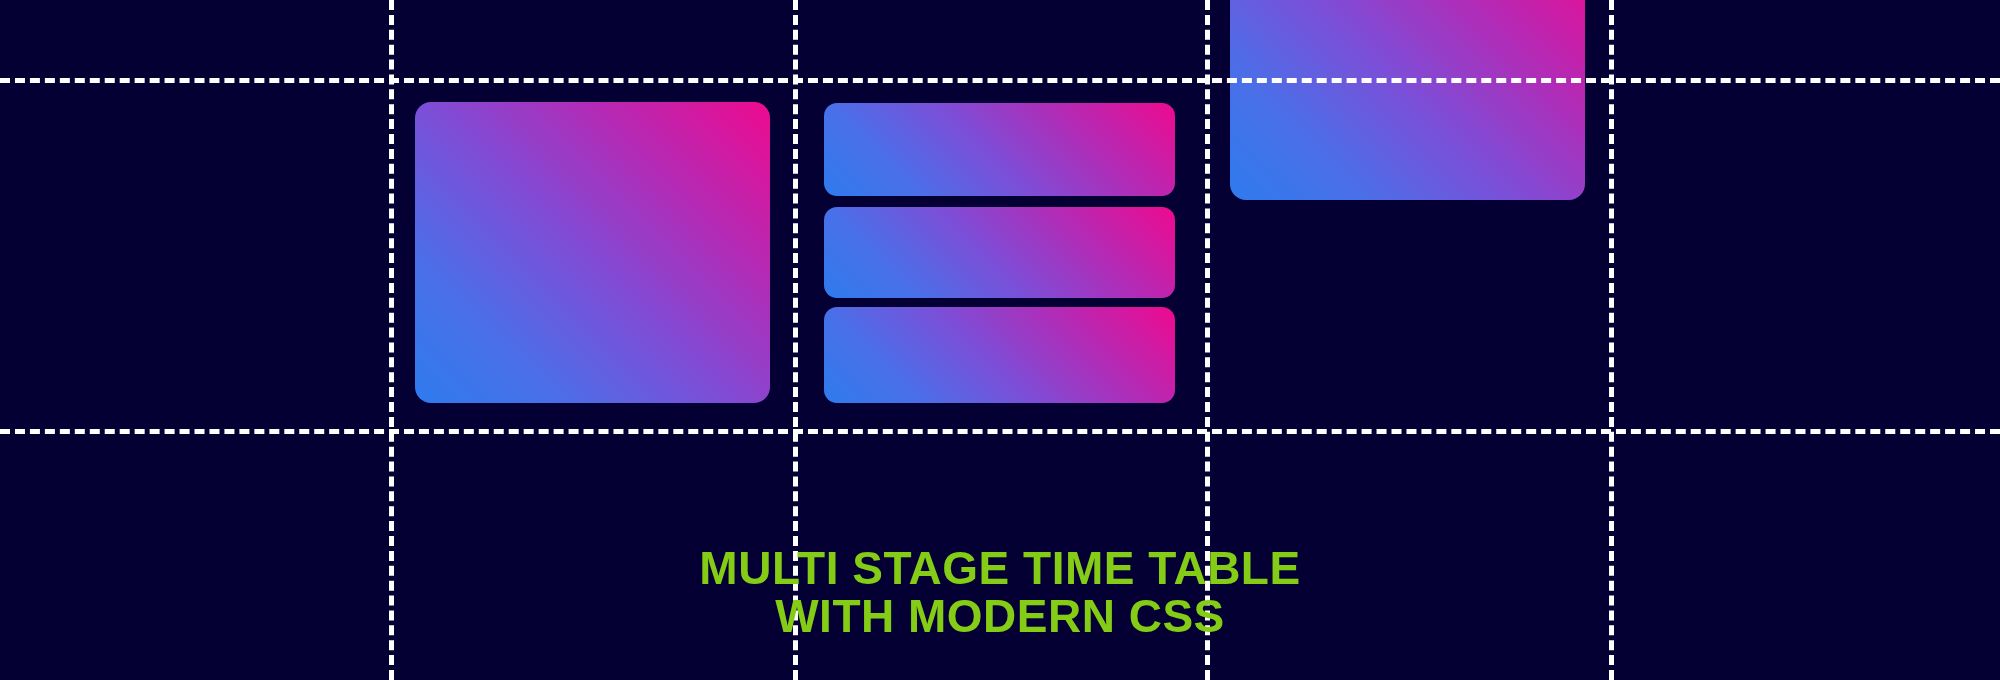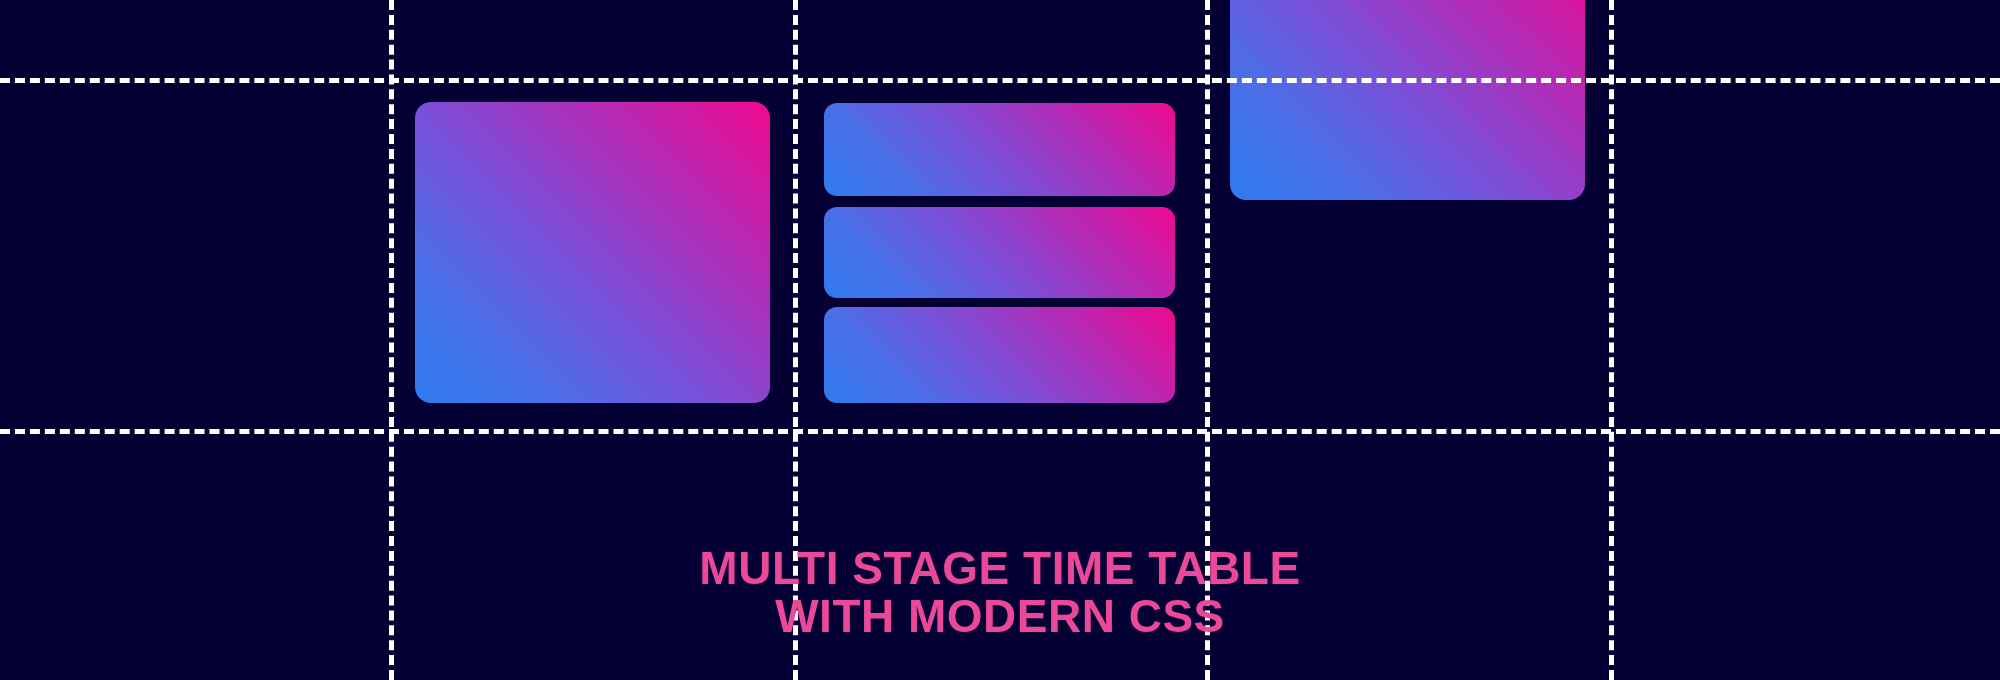--- a/index.html
+++ b/index.html
@@ -92,18 +92,18 @@
 
   <div class="grid-layer" id="grid-layer">
       <div class="grid-line-h" style="top: 78px; border-top-color: rgb(255, 255, 255);"></div>
       <div class="grid-line-h" style="top: 429px; border-top-color: rgb(255, 255, 255);"></div>
       <div class="grid-line-v" style="left: 389px; border-left-color: rgb(255, 255, 255);"></div>
       <div class="grid-line-v" style="left: 793px; border-left-color: rgb(255, 255, 255);"></div>
       <div class="grid-line-v" style="left: 1205px; border-left-color: rgb(255, 255, 255);"></div>
       <div class="grid-line-v" style="left: 1609px; border-left-color: rgb(255, 255, 255);"></div>
     </div>
 
-  <div class="title-block" style="top: 544px; width: 2000px; color: #ec4899;">
+  <div class="title-block" style="top: 544px; width: 2000px; color: #84cc16;">
     <span class="title-line">MULTI STAGE TIME TABLE</span>
     <span class="title-line">WITH MODERN CSS</span>
   </div>
 
 </div>
 
 </body></html>

